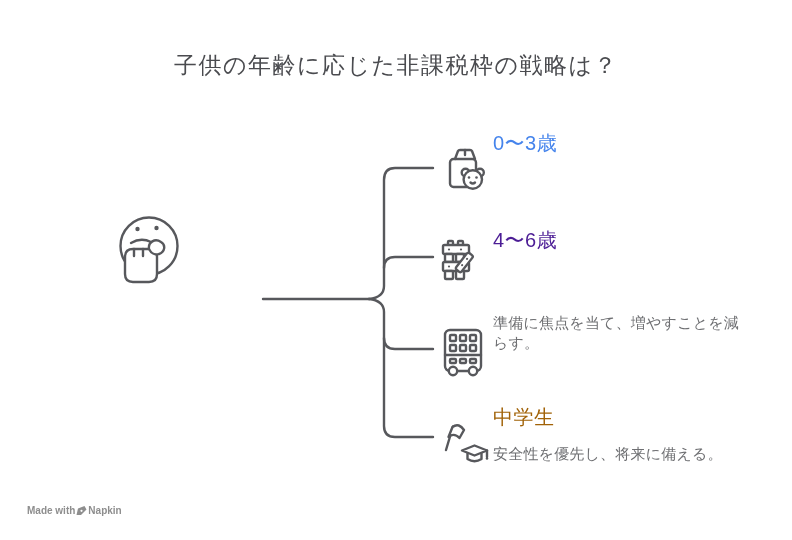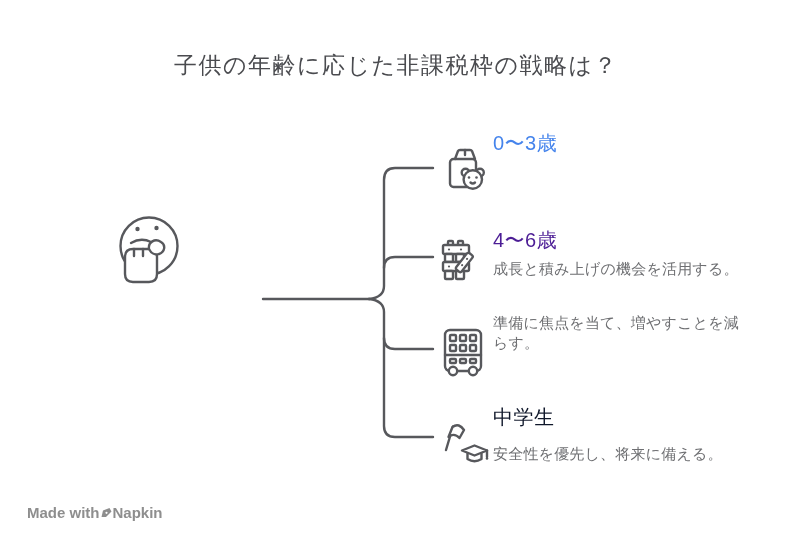--- a/index.html
+++ b/index.html
@@ -13,21 +13,21 @@
   .item .icon{position:absolute;}
   .item .text{position:absolute;left:52px;top:0;width:256px;}
   .item h3{margin:0 0 9px 0;font-size:20px;font-weight:normal;letter-spacing:0.5px;line-height:20px;}
   .item p{margin:0;font-size:15px;line-height:19.5px;letter-spacing:0.2px;}
   #item1{left:441px;top:133px;} #item1 .icon{left:2px;top:14px;}
   #item2{left:441px;top:230px;} #item2 .icon{left:-1px;top:8px;}
   #item3{left:441px;top:313px;} #item3 .icon{left:0px;top:15px;}
   #item4{left:441px;top:407px;} #item4 .icon{left:-2px;top:16px;}
   #item4 h3{margin-bottom:17px;}
   .watermark{position:absolute;left:27px;top:504px;display:flex;align-items:center;
-             font-size:15px;font-weight:600;}
+             font-size:10px;font-weight:600;}
   svg .ln{stroke:#57585C;stroke-width:2.4;fill:none;stroke-linecap:round;stroke-linejoin:round;}
   svg .fw{stroke:#57585C;stroke-width:2.4;fill:#ffffff;stroke-linecap:round;stroke-linejoin:round;}
   svg .dot{fill:#57585C;stroke:none;}
 </style>
 </head>
 <body>
 
 <div class="canvas">
 
   <h1 class="title" style="color: rgb(74, 75, 79);">子供の年齢に応じた非課税枠の戦略は？</h1>
@@ -89,21 +89,20 @@
         <rect class="fw" x="16" y="33" width="8" height="8" rx="1"></rect>
         <g transform="translate(28,14) rotate(38)">
           <rect class="fw" x="0" y="0" width="7" height="21" rx="2"></rect>
           <circle class="dot" cx="3.5" cy="6" r="1.1"></circle>
           <circle class="dot" cx="3.5" cy="14" r="1.1"></circle>
         </g>
       </svg>
     </div>
     <div class="text">
       <h3 style="color: #4c1d95;">4〜6歳</h3>
-      <p style="color: rgb(110, 111, 114);">成長と積み上げの機会を活用する。</p>
     </div>
   </div>
 
   <div class="item" id="item3">
     <div class="icon">
       <svg width="44" height="50" viewBox="0 0 44 50">
         <rect class="fw" x="4" y="2" width="36" height="41" rx="5"></rect>
         <rect class="ln" x="9" y="7" width="6" height="6" rx="1"></rect>
         <rect class="ln" x="19" y="7" width="6" height="6" rx="1"></rect>
         <rect class="ln" x="29" y="7" width="6" height="6" rx="1"></rect>
@@ -128,21 +127,21 @@
       <svg width="50" height="46" viewBox="0 0 50 46">
         <path class="ln" d="M7 27 L14 3.5"></path>
         <path class="fw" d="M13.5 4 C18 0.5 22 2.5 25 7 L20.5 15 C16.5 10.5 12 11.5 9.5 14 Z"></path>
         <path class="fw" d="M23 27.5 L35.5 22.5 L48 27.5 L35.5 32.5 Z"></path>
         <path class="ln" d="M28.5 30.5 L28.5 36 Q35.5 40.5 42.5 36 L42.5 30.5"></path>
         <path class="ln" d="M48 27.5 V34"></path>
         <circle class="dot" cx="48" cy="35.5" r="1.3"></circle>
       </svg>
     </div>
     <div class="text">
-      <h3 style="color: #0f172a;">中学生</h3>
+      <h3 style="color: #a16207;">中学生</h3>
       <p style="color: rgb(110, 111, 114);">安全性を優先し、将来に備える。</p>
     </div>
   </div>
 
   <div class="watermark" style="color: rgb(142, 142, 142);">
     <span>Made with</span>
     <span style="display:inline-flex;">
       <svg width="13" height="13" viewBox="0 0 13 13">
         <path d="M1.5 11 L3 4.5 L9.5 2 L11.5 5.5 L6 11 Z" fill="#8E8E8E"></path>
         <circle cx="6.5" cy="6.8" r="1.1" fill="#ffffff"></circle>

